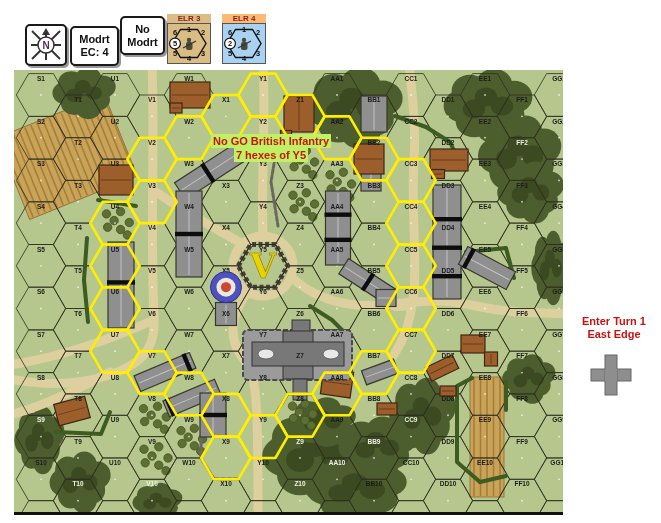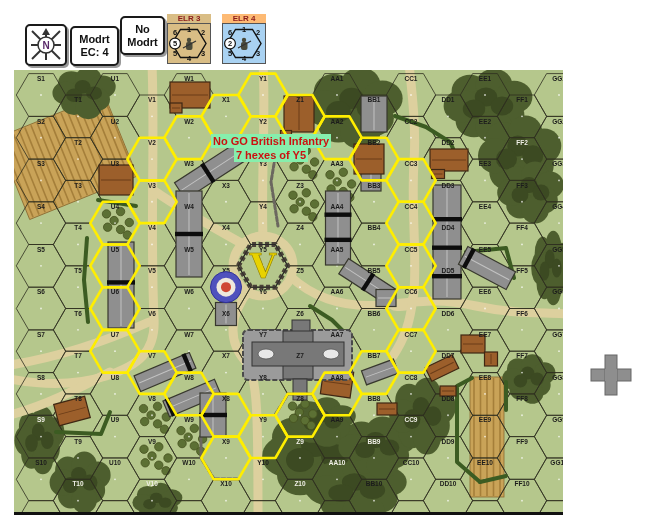--- a/index.html
+++ b/index.html
@@ -10,21 +10,21 @@
         box-shadow:2px 2px 0 #999;display:flex;align-items:center;justify-content:center;
         flex-direction:column;font-weight:bold;font-size:11px;line-height:13px;color:#111;text-align:center;}
   .elr{position:absolute;width:44px;text-align:center;}
   .elr .lab{font-size:8px;font-weight:bold;color:#8b1a1a;display:block;height:9px;line-height:9px;}
   .elr .ctr{width:44px;height:41px;border:1px solid #555;box-sizing:border-box;position:relative;}
   
   #map{position:absolute;left:14px;top:70px;width:549px;height:442px;border-bottom:3px solid #111;overflow:hidden;background:#b5c78c;}
   #map svg{display:block;}
   .anno{position:absolute;color:#cc1111;font-weight:bold;text-align:center;}
   #nogo{left:186px;top:134px;width:170px;font-size:11px;line-height:14px;}
-  #nogo span{background:#86efac;padding:0 2px;display:inline-block;}
+  #nogo span{background:#bef264;padding:0 2px;display:inline-block;}
   #enter{left:570px;top:315px;width:88px;font-size:11px;line-height:13px;}
   #cross{position:absolute;left:588px;top:352px;width:46px;height:46px;}
 </style>
 </head>
 <body>
 <div id="stage">
 
   <div id="toolbar">
     <div class="tbtn" style="left:25px;top:24px;width:38px;height:38px;">
       <svg width="34" height="34" viewBox="0 0 34 34">
@@ -1389,20 +1389,24 @@
           </g>
           <text x="249" y="207.8" text-anchor="middle" font-size="34" font-weight="bold" font-family="&quot;DejaVu Serif&quot;,serif" fill="#e8d200" stroke="#8a7a00" stroke-width="0.6">V</text>
         </g>
       </svg>
     </div>
 
   <div id="nogo" class="anno">
     <span>No GO British Infantry</span><br>
     <span>7 hexes of Y5</span>
   </div>
+  <div id="enter" class="anno">
+    <span>Enter Turn 1</span><br>
+    <span>East Edge</span>
+  </div>
   <svg id="cross" viewBox="0 0 46 46">
     <rect x="1" y="15" width="44" height="16" fill="#ffffff"></rect>
     <rect x="15" y="1" width="16" height="44" fill="#ffffff"></rect>
     <rect x="3" y="17" width="40" height="12" fill="#8e8e8e" stroke="#666" stroke-width="1"></rect>
     <rect x="17" y="3" width="12" height="40" fill="#8e8e8e" stroke="#666" stroke-width="1"></rect>
     <rect x="17" y="17" width="12" height="12" fill="#8e8e8e"></rect>
   </svg>
 </div>
 
 </body></html>

